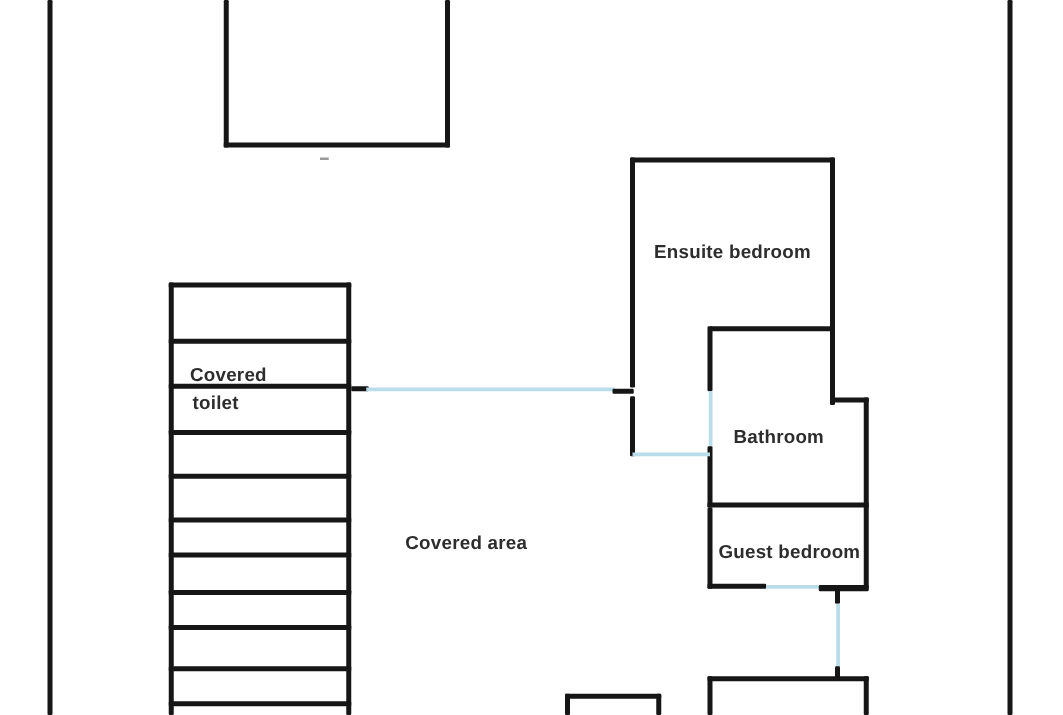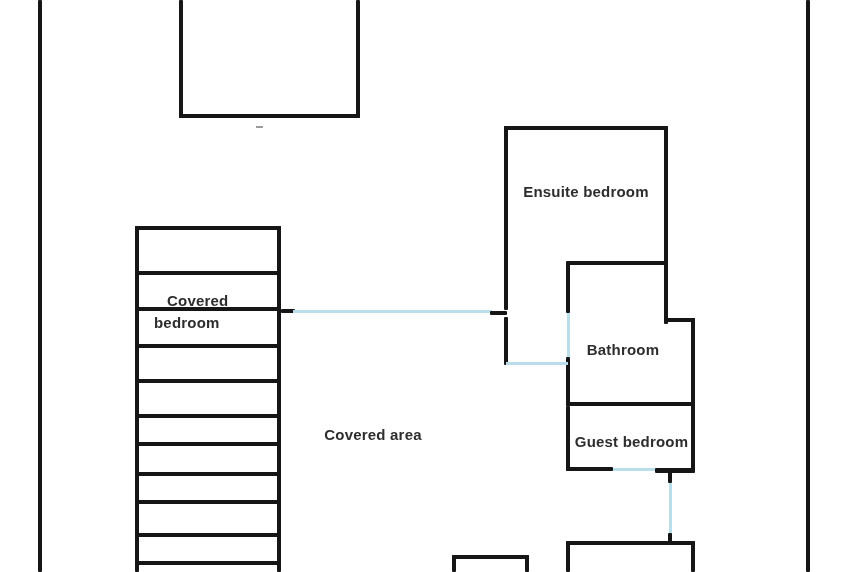--- a/index.html
+++ b/index.html
@@ -43,32 +43,32 @@
   <div class="wall" style="left:135px;top:271px;width:146px;height:4px;"></div>
   <div class="wall" style="left:135px;top:307px;width:146px;height:4px;"></div>
   <div class="wall" style="left:135px;top:344px;width:146px;height:4px;"></div>
   <div class="wall" style="left:135px;top:379px;width:146px;height:4px;"></div>
   <div class="wall" style="left:135px;top:414px;width:146px;height:4px;"></div>
   <div class="wall" style="left:135px;top:442px;width:146px;height:4px;"></div>
   <div class="wall" style="left:135px;top:472px;width:146px;height:4px;"></div>
   <div class="wall" style="left:135px;top:500px;width:146px;height:4px;"></div>
   <div class="wall" style="left:135px;top:533px;width:146px;height:4px;"></div>
   <div class="wall" style="left:135px;top:561px;width:146px;height:4px;"></div>
-  <div class="lbl" style="left:167px;top:292px;text-align:left;">Covered</div>
-  <div class="lbl" style="left:154px;top:314px;text-align:left;">bedroom</div>
+  <div class="lbl" style="left:152px;top:292px;text-align:left;">Covered</div>
+  <div class="lbl" style="left:154px;top:314px;text-align:left;">toilet</div>
 
   <div class="wall" style="left:281px;top:309px;width:14px;height:4px;"></div>
   <div class="opening" style="left:293px;top:310px;width:199px;height:3px;"></div>
   <div class="wall" style="left:490px;top:311px;width:17px;height:4px;"></div>
 
   <div class="wall" style="left:504px;top:126px;width:164px;height:4px;"></div>
   <div class="wall" style="left:504px;top:126px;width:4px;height:184px;"></div>
   <div class="wall" style="left:504px;top:317px;width:4px;height:48px;"></div>
   <div class="wall" style="left:664px;top:126px;width:4px;height:198px;"></div>
-  <div class="lbl" style="left:504px;top:183px;width:164px;">Ensuite bedroom</div>
+  <div class="lbl" style="left:504px;top:193px;width:164px;">Ensuite bedroom</div>
 
   <div class="wall" style="left:568px;top:261px;width:98px;height:4px;"></div>
   <div class="wall" style="left:566px;top:261px;width:4px;height:52px;"></div>
   <div class="opening" style="left:567px;top:313px;width:3px;height:44px;"></div>
   <div class="wall" style="left:566px;top:357px;width:4px;height:49px;"></div>
   <div class="wall" style="left:664px;top:318px;width:31px;height:4px;"></div>
   <div class="wall" style="left:691px;top:318px;width:4px;height:153px;"></div>
   <div class="wall" style="left:566px;top:402px;width:129px;height:4px;"></div>
   <div class="opening" style="left:506px;top:362px;width:62px;height:3px;"></div>
   <div class="lbl" style="left:568px;top:341px;width:110px;">Bathroom</div>

